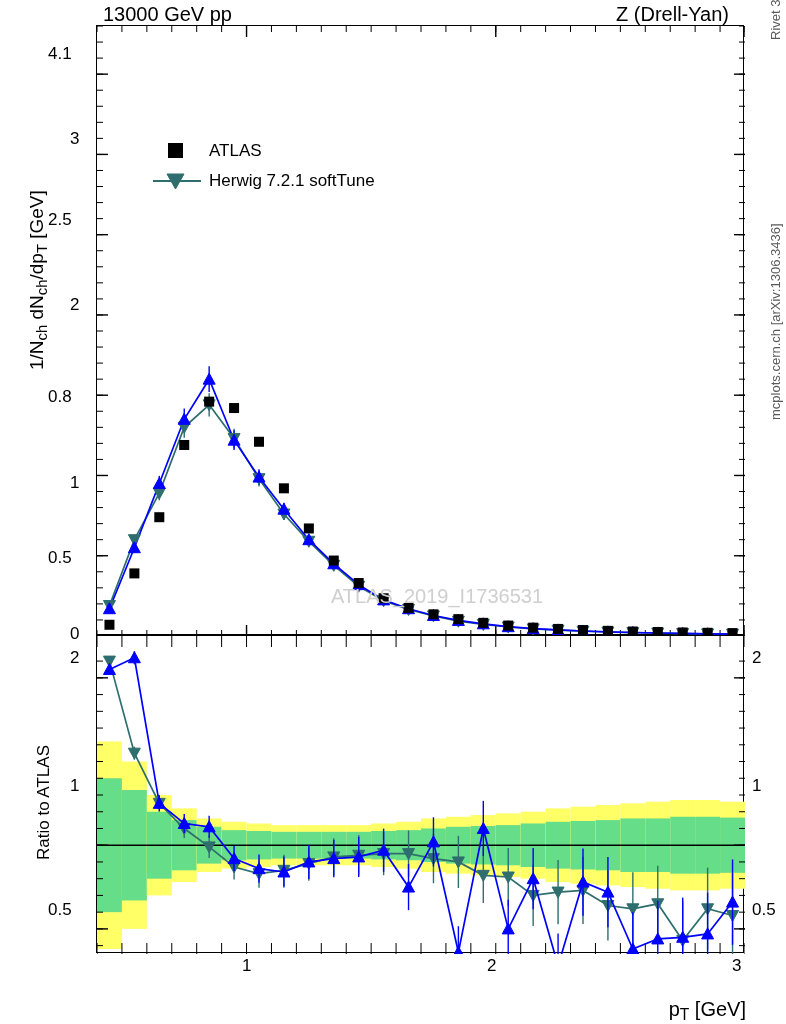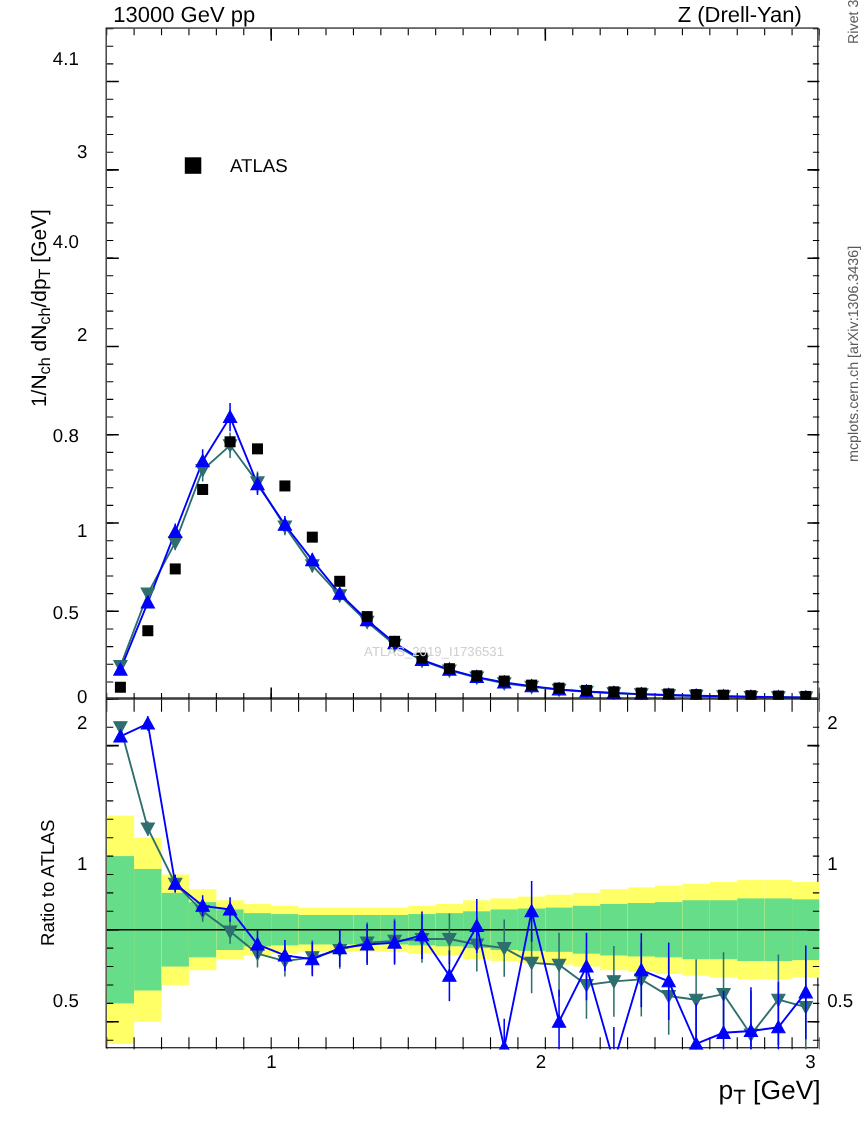--- a/index.html
+++ b/index.html
@@ -26,24 +26,24 @@
 
   .plotsvg{position:absolute;left:0;top:0;}
 
   
   #legend{left:150px;top:105px;width:300px;margin-top:32px;}
   .leg-row{position:relative;height:30px;}
   .leg-label{position:absolute;left:58px;top:3px;font-size:17px;white-space:nowrap;}
   .leg-mark{position:absolute;left:0;top:0;width:52px;height:26px;}
 
   #title-inner{left:270px;top:62px;font-size:18px;}
-  #watermark{left:330px;top:584px;font-size:12px;color:#cfcfcf;}
+  #watermark{left:330px;top:584px;font-size:20px;color:#cfcfcf;}
 
   #ratio-ylab{font-size:17px;}
-  #xlab{right:40px;top:978px;font-size:24px;}
+  #xlab{right:40px;top:998px;font-size:20px;}
 
   .sub{font-size:0.78em;vertical-align:-0.25em;}
 </style>
 </head>
 <body>
 
 <div id="root">
 
   <div class="abs hdr" id="hdr-left">13000 GeV pp</div>
   <div class="abs hdr" id="hdr-right">Z (Drell-Yan)</div>
@@ -53,21 +53,21 @@
 
   <div class="abs ylab" style="left:26px;top:370px;">
     1/N<span class="sub">ch</span> dN<span class="sub">ch</span>/dp<span class="sub">T</span> [GeV]
   </div>
 
   <div class="abs tick" style="left:70px;top:624px;">0</div>
   <div class="abs tick" style="left:48px;top:548px;">0.5</div>
   <div class="abs tick" style="left:70px;top:473px;">1</div>
   <div class="abs tick" style="left:48px;top:387px;">0.8</div>
   <div class="abs tick" style="left:70px;top:295px;">2</div>
-  <div class="abs tick" style="left:48px;top:210px;">4.0</div>
+  <div class="abs tick" style="left:48px;top:210px;">2.5</div>
   <div class="abs tick" style="left:70px;top:129px;">3</div>
   <div class="abs tick" style="left:48px;top:44px;">4.1</div>
 
   <div class="abs tick" style="left:70px;top:648px;">2</div>
   <div class="abs tick" style="left:70px;top:776px;">1</div>
   <div class="abs tick" style="left:48px;top:900px;">0.5</div>
 
   <div class="abs tick" style="left:752px;top:648px;">2</div>
   <div class="abs tick" style="left:752px;top:776px;">1</div>
   <div class="abs tick" style="left:752px;top:900px;">0.5</div>
@@ -371,20 +371,27 @@
       </svg>
     <div class="abs" id="watermark" style="left:234px;top:559px;">ATLAS_2019_I1736531</div>
 
     <div class="abs" id="legend" style="left:54px;top:80px;">
       <div class="leg-row">
         <svg class="leg-mark" viewBox="0 0 52 26">
           <rect x="17" y="5" width="15" height="15" fill="#000000"></rect>
         </svg>
         <span class="leg-label">ATLAS</span>
       </div>
+      <div class="leg-row">
+        <svg class="leg-mark" viewBox="0 0 52 26">
+          <line x1="2" y1="13" x2="50" y2="13" stroke="#2e6e6e" stroke-width="2"></line>
+          <polygon points="16,6 33,6 24.5,21" fill="#2e6e6e" stroke="#2e6e6e"></polygon>
+        </svg>
+        <span class="leg-label">Herwig 7.2.1 softTune</span>
+      </div>
     </div>
   </div>
 
   <div class="abs" id="ratio-panel">
     <svg class="plotsvg" id="svg-ratio" width="648" height="318" viewBox="0 0 648 318">
         <rect x="0" y="105.44210526315786" width="24.923076923076916" height="207.53684210526322" fill="#ffff66"></rect>
         <rect x="0" y="142.26315789473685" width="24.923076923076916" height="133.89473684210523" fill="#66dd88"></rect>
         <rect x="24.923076923076916" y="125.5263157894737" width="24.923076923076945" height="167.36842105263156" fill="#ffff66"></rect>
         <rect x="24.923076923076916" y="153.97894736842105" width="24.923076923076945" height="110.46315789473684" fill="#66dd88"></rect>
         <rect x="49.84615384615383" y="158.99999999999997" width="24.92307692307694" height="100.42105263157899" fill="#ffff66"></rect>

